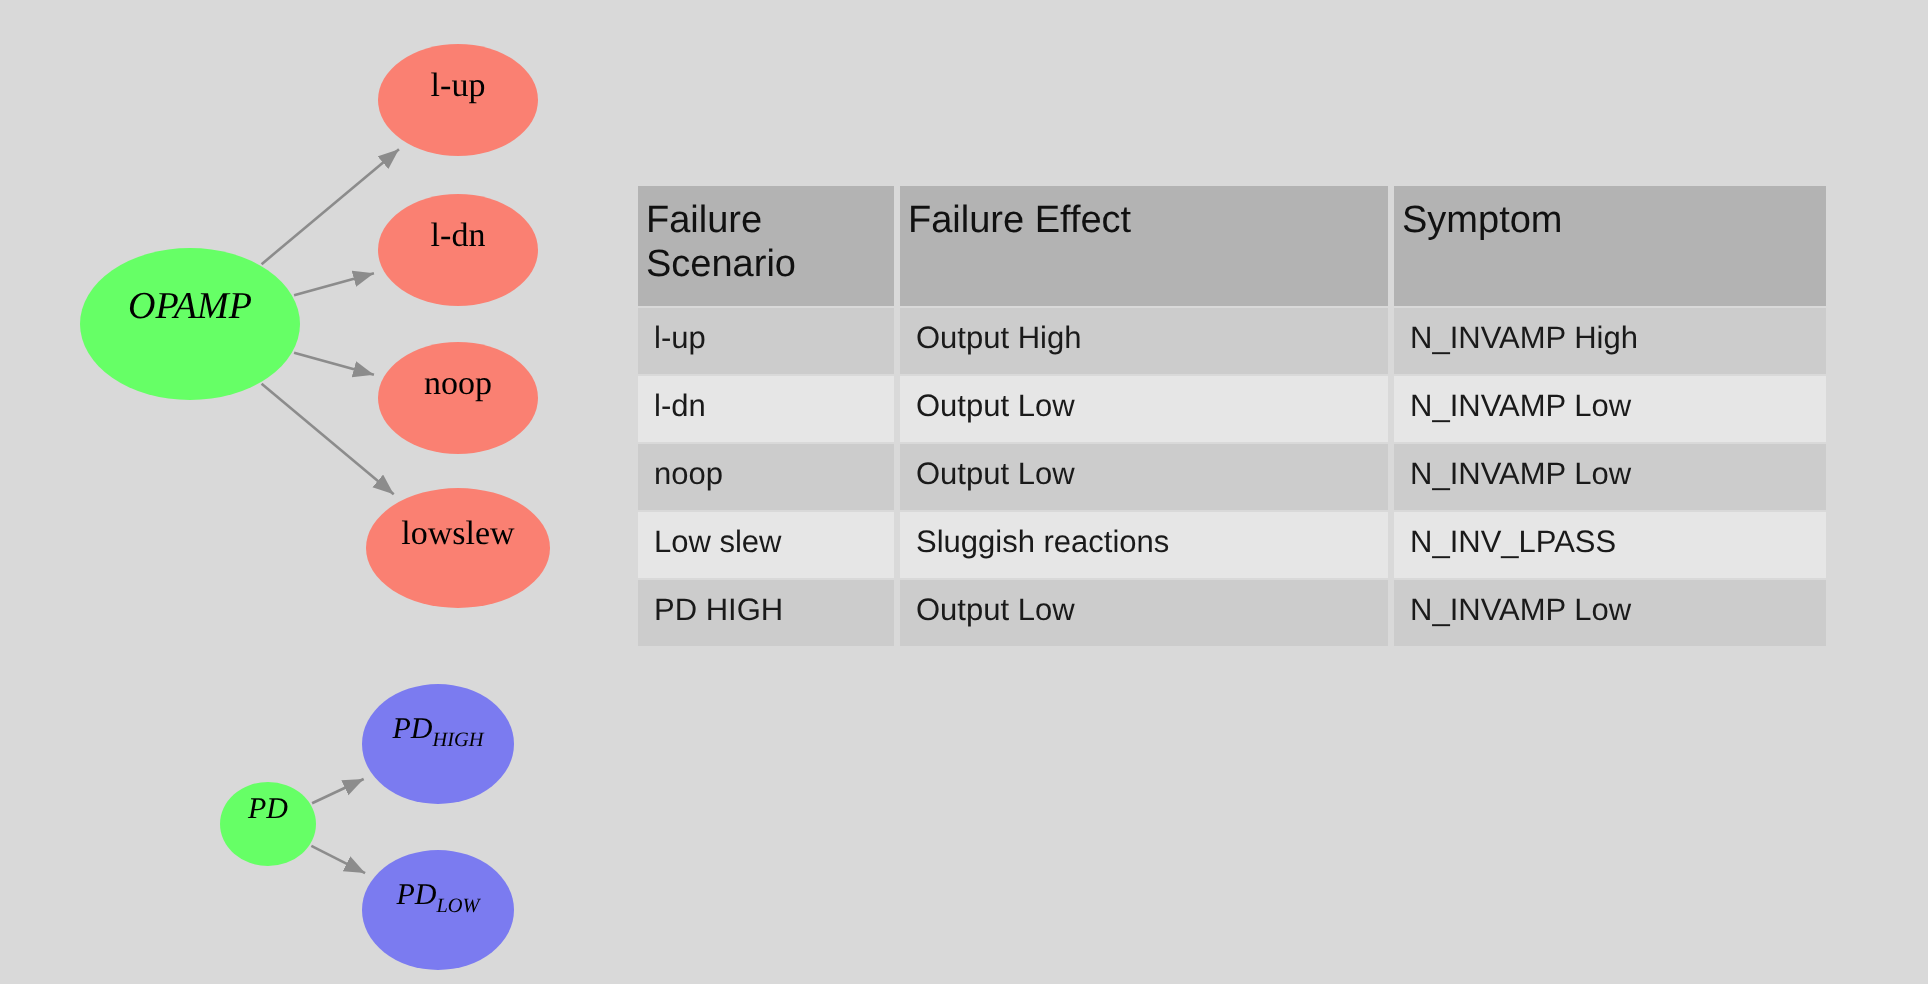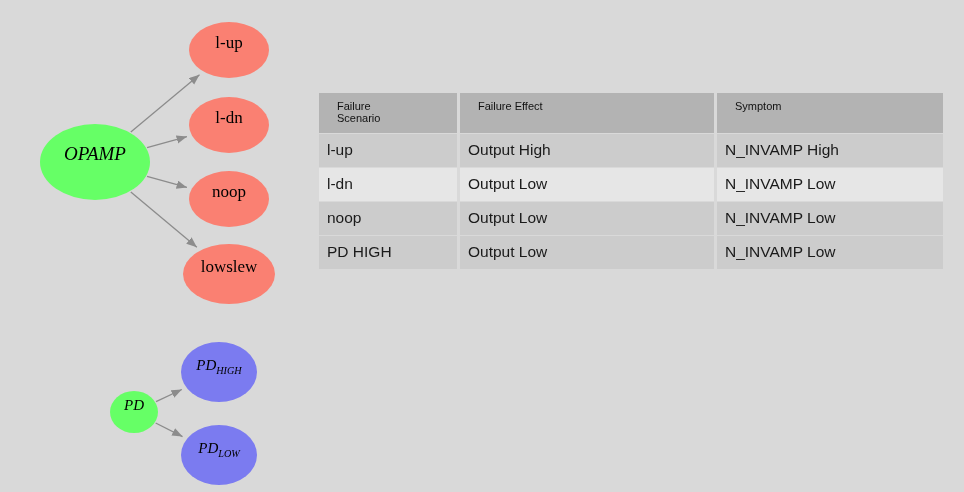--- a/index.html
+++ b/index.html
@@ -57,22 +57,22 @@
     border-collapse: separate;
     border-spacing: 3px 1px;
     font-size: 15.5px;
     color: #1a1a1a;
   }
   table.failure-table th {
     background: #b3b3b3;
     font-weight: normal;
     text-align: left;
     vertical-align: top;
-    padding: 7px 8px 9px 18px;
-    font-size: 11px;
+    padding: 7px 8px 9px 4px;
+    font-size: 19px;
     color: #111;
   }
   table.failure-table td {
     padding: 7px 8px 8px 8px;
     vertical-align: middle;
     font-size: 15.5px;
   }
   table.failure-table tr.odd td {
     background: #cccccc;
   }
@@ -164,20 +164,25 @@
           <tr class="even">
             <td class="col-0">l-dn</td>
             <td class="col-1"> Output Low</td>
             <td class="col-2">N_INVAMP Low</td>
           </tr>
           <tr class="odd">
             <td class="col-0">noop</td>
             <td class="col-1">Output Low</td>
             <td class="col-2">N_INVAMP Low</td>
           </tr>
+          <tr class="even">
+            <td class="col-0">Low slew</td>
+            <td class="col-1">Sluggish reactions</td>
+            <td class="col-2">N_INV_LPASS</td>
+          </tr>
           <tr class="odd">
             <td class="col-0">PD HIGH</td>
             <td class="col-1">Output Low</td>
             <td class="col-2">N_INVAMP Low</td>
           </tr>
         </tbody>
     </table>
   </div>
 
 </div>

